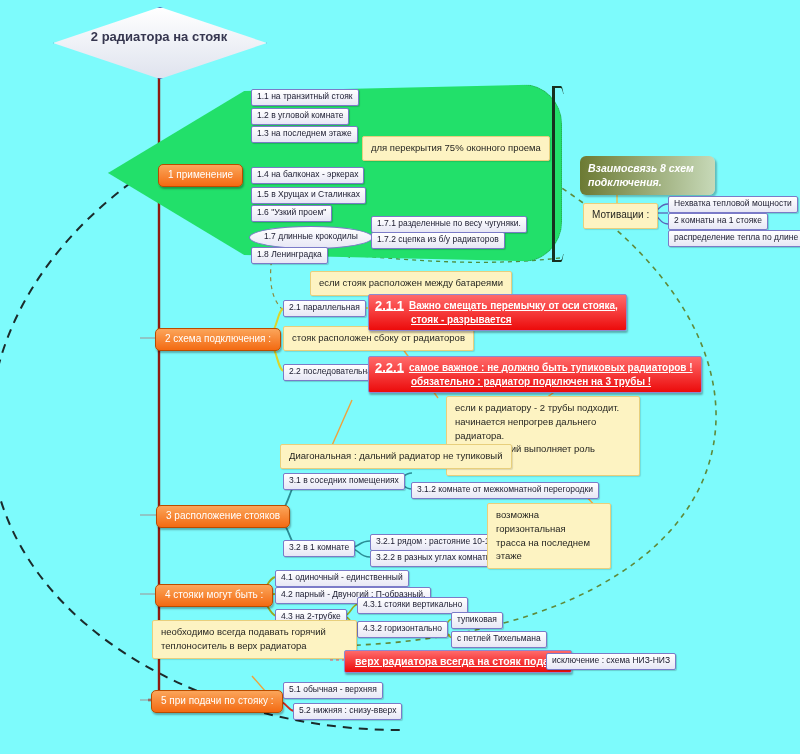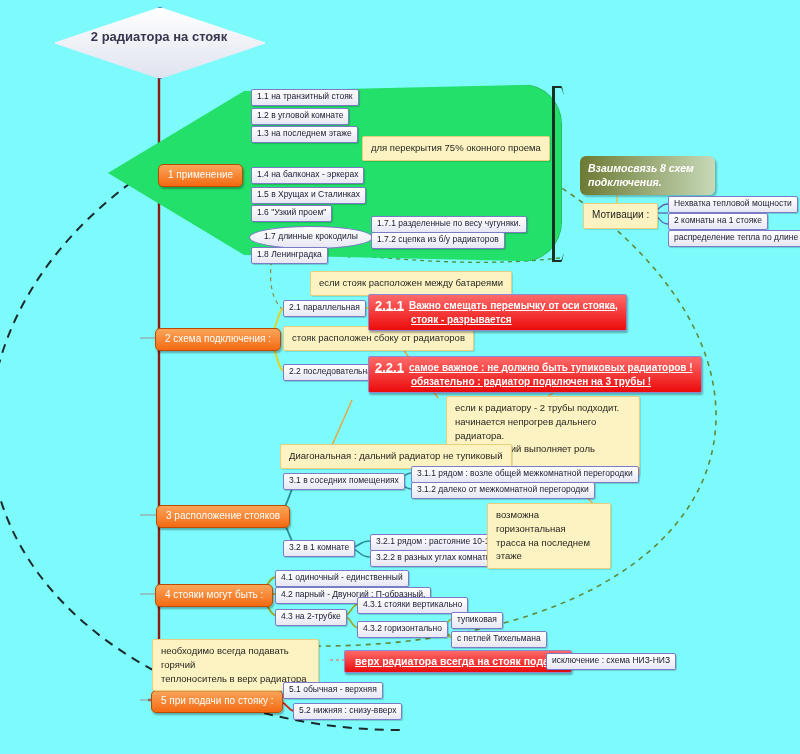--- a/index.html
+++ b/index.html
@@ -287,22 +287,21 @@
   <div class="node note" style="left:446px;top:396px;width:194px;white-space:pre-line;">если к радиатору - 2 трубы подходит.
 начинается непрогрев  дальнего радиатора.
 т.к. ближайший выполняет роль байпаса</div>
   <div class="node note" style="left:280px;top:444px;">Диагональная : дальний радиатор не тупиковый</div>
 
   <div class="node branch" style="left:156px;top:505px;">3 расположение стояков</div>
 
   <div class="node leaf" style="left:283px;top:473px;">3.1 в соседних помещениях</div>
   <div class="node leaf" style="left:283px;top:540px;">3.2 в 1 комнате</div>
 
-  <div class="node leaf" style="left:411px;top:466px;">3.1.1 рядом : возле общей межкомнатной перегородки</div>
-  <div class="node leaf" style="left:411px;top:482px;">3.1.2 далеко от межкомнатной перегородки</div>
+  <div class="node leaf" style="left:411px;top:482px;">3.1.2 комнате от межкомнатной перегородки</div>
 
   <div class="node leaf" style="left:370px;top:534px;">3.2.1 рядом : растояние 10-15 см.</div>
   <div class="node leaf" style="left:370px;top:550px;">3.2.2 в разных углах комнаты</div>
 
   <div class="node note" style="left:487px;top:503px;width:124px;white-space:pre-line;">возможна горизонтальная
 трасса на последнем этаже</div>
 
   <div class="node branch" style="left:155px;top:584px;">4 стояки могут быть :</div>
 
   <div class="node leaf" style="left:275px;top:570px;">4.1 одиночный - единственный</div>
@@ -310,21 +309,21 @@
   <div class="node leaf" style="left:275px;top:609px;">4.3 на 2-трубке</div>
 
   <div class="node leaf" style="left:357px;top:597px;">4.3.1 стояки вертикально</div>
   <div class="node leaf" style="left:357px;top:621px;">4.3.2 горизонтально</div>
 
   <div class="node leaf" style="left:451px;top:612px;">тупиковая</div>
   <div class="node leaf" style="left:451px;top:631px;">с петлей Тихельмана</div>
 
   <div class="node branch" style="left:151px;top:690px;">5 при подачи по стояку :</div>
 
-  <div class="node note" style="left:152px;top:639px;width:167px;white-space:pre-line;">необходимо всегда подавать горячий
+  <div class="node note" style="left:152px;top:620px;width:205px;white-space:pre-line;">необходимо всегда подавать горячий
 теплоноситель в верх радиатора</div>
   <div class="node redbox one-line" style="left:344px;top:650px;">верх радиатора всегда на стояк подачи</div>
   <div class="node leaf" style="left:546px;top:653px;">исключение : схема НИЗ-НИЗ</div>
 
   <div class="node leaf" style="left:283px;top:682px;">5.1 обычная - верхняя</div>
   <div class="node leaf" style="left:293px;top:703px;">5.2 нижняя : снизу-вверх</div>
 
 </div>
 
 </body></html>

